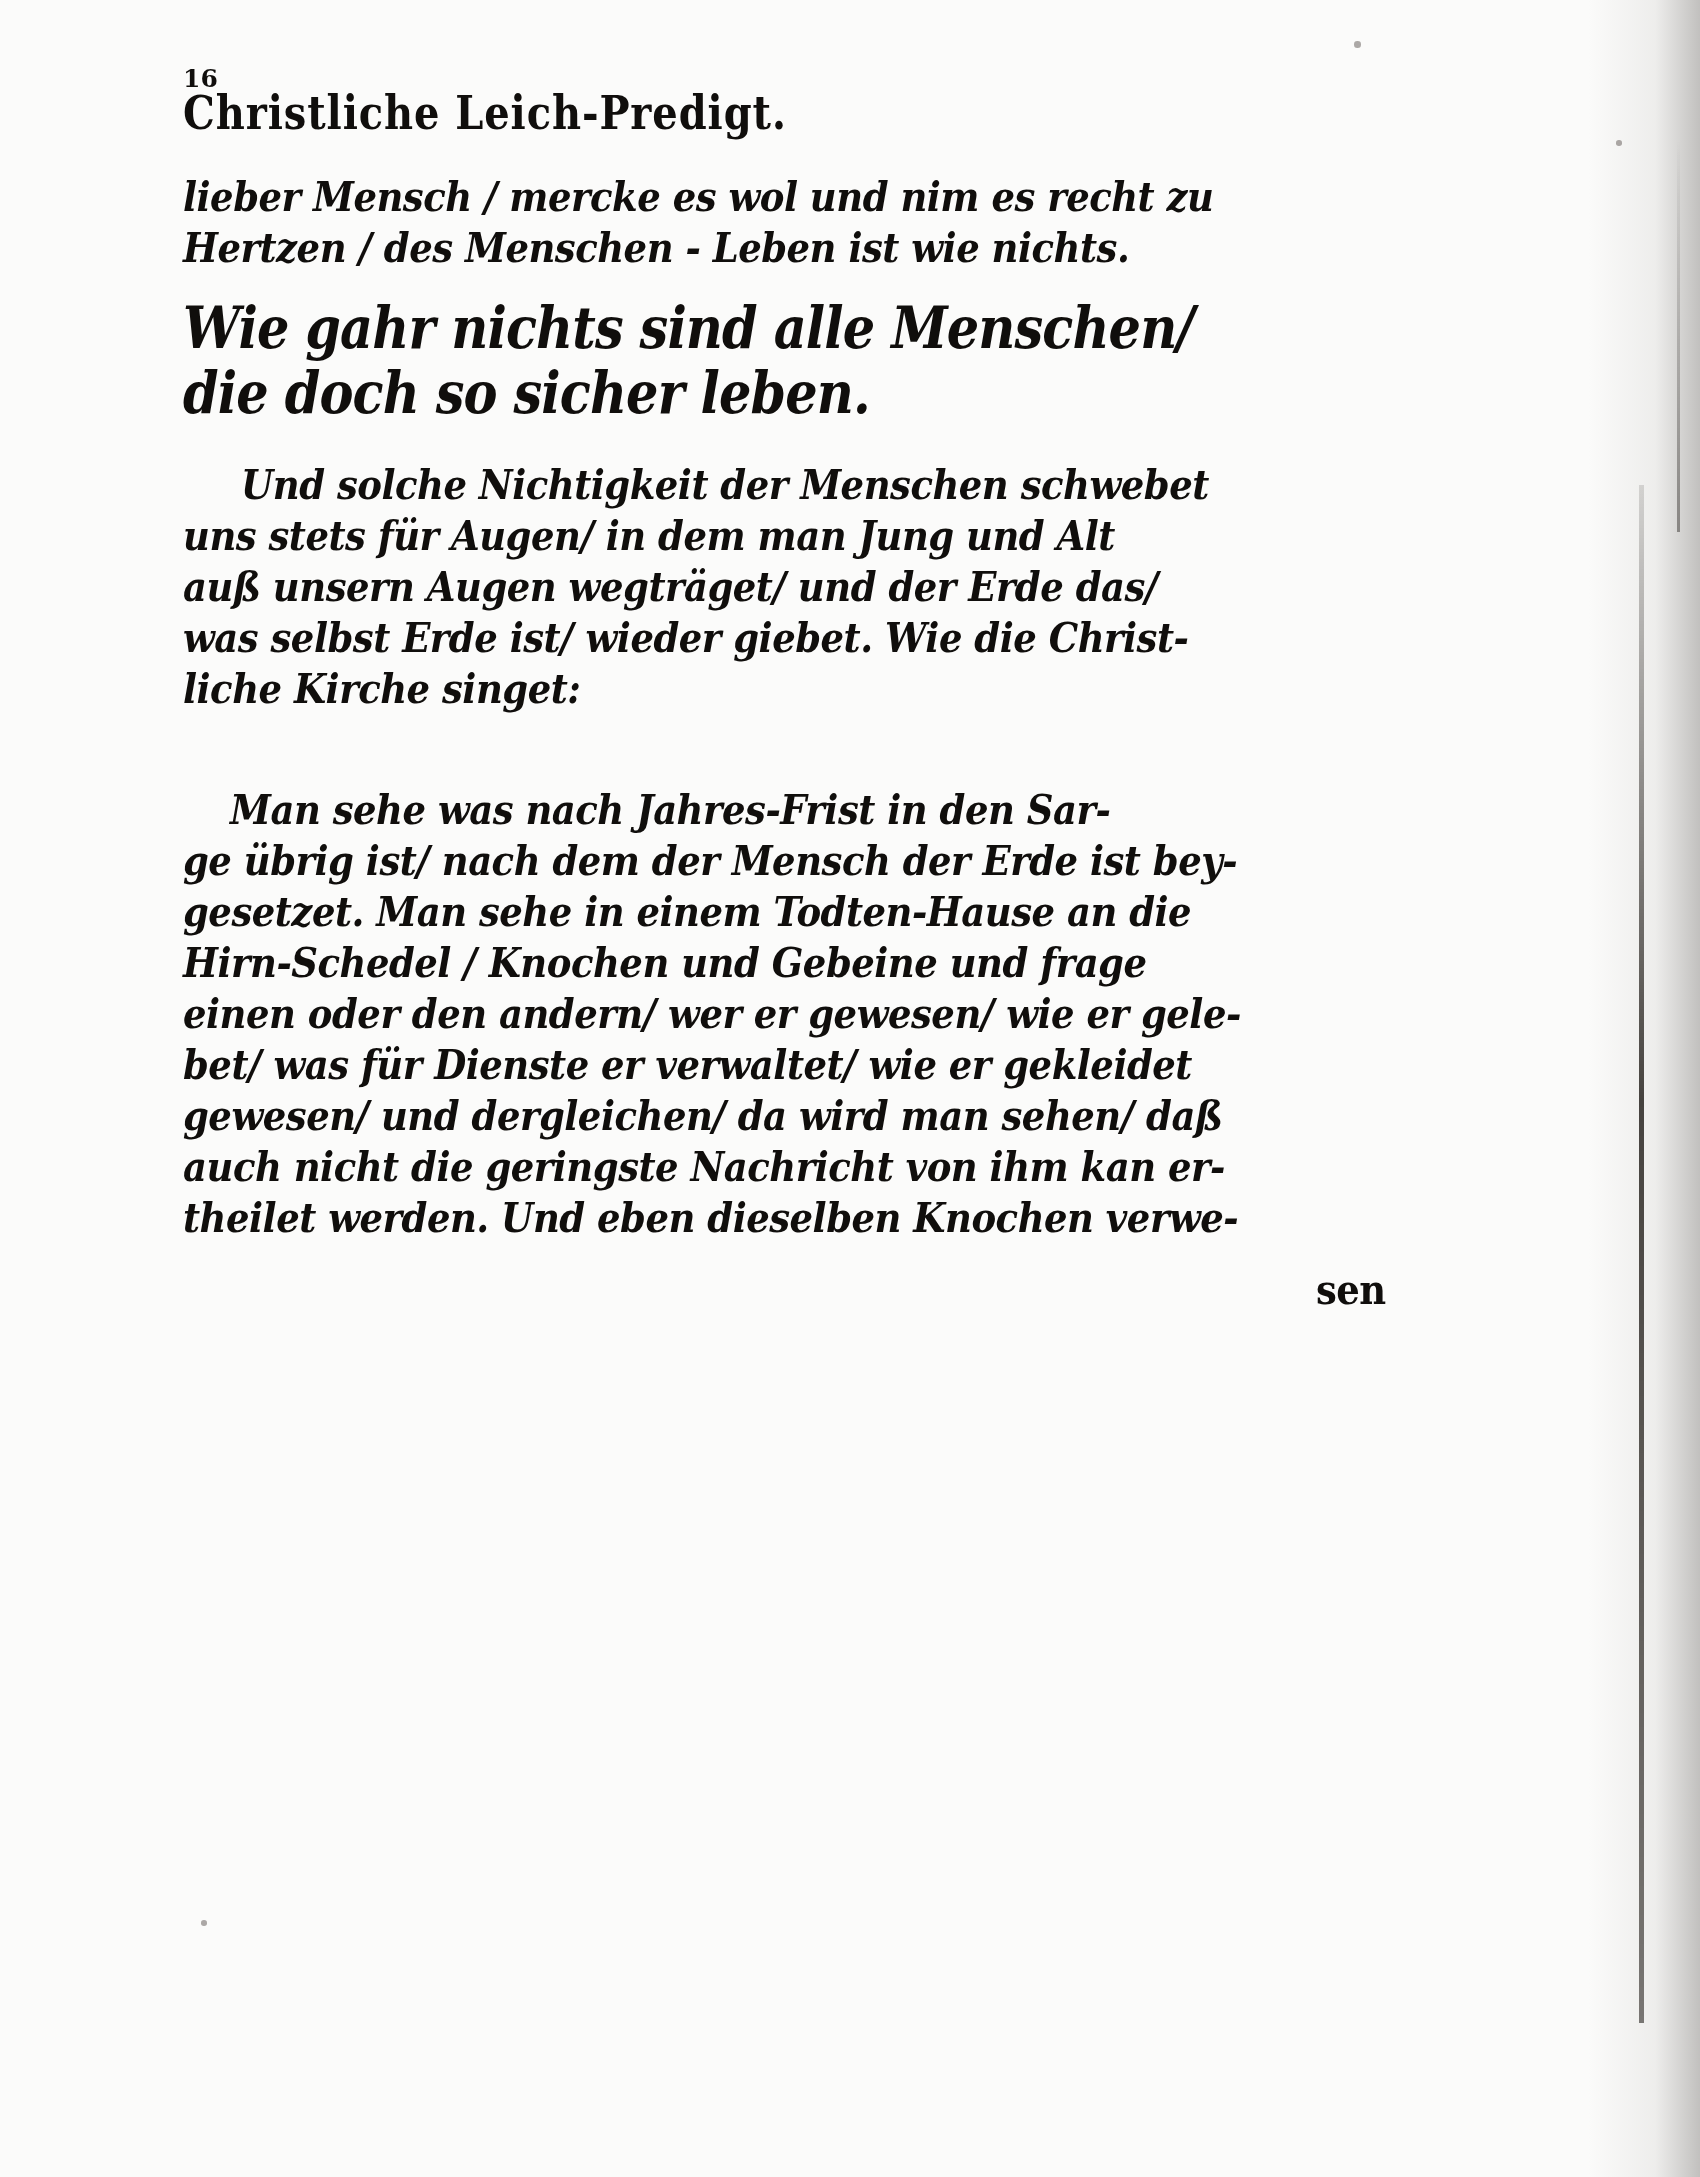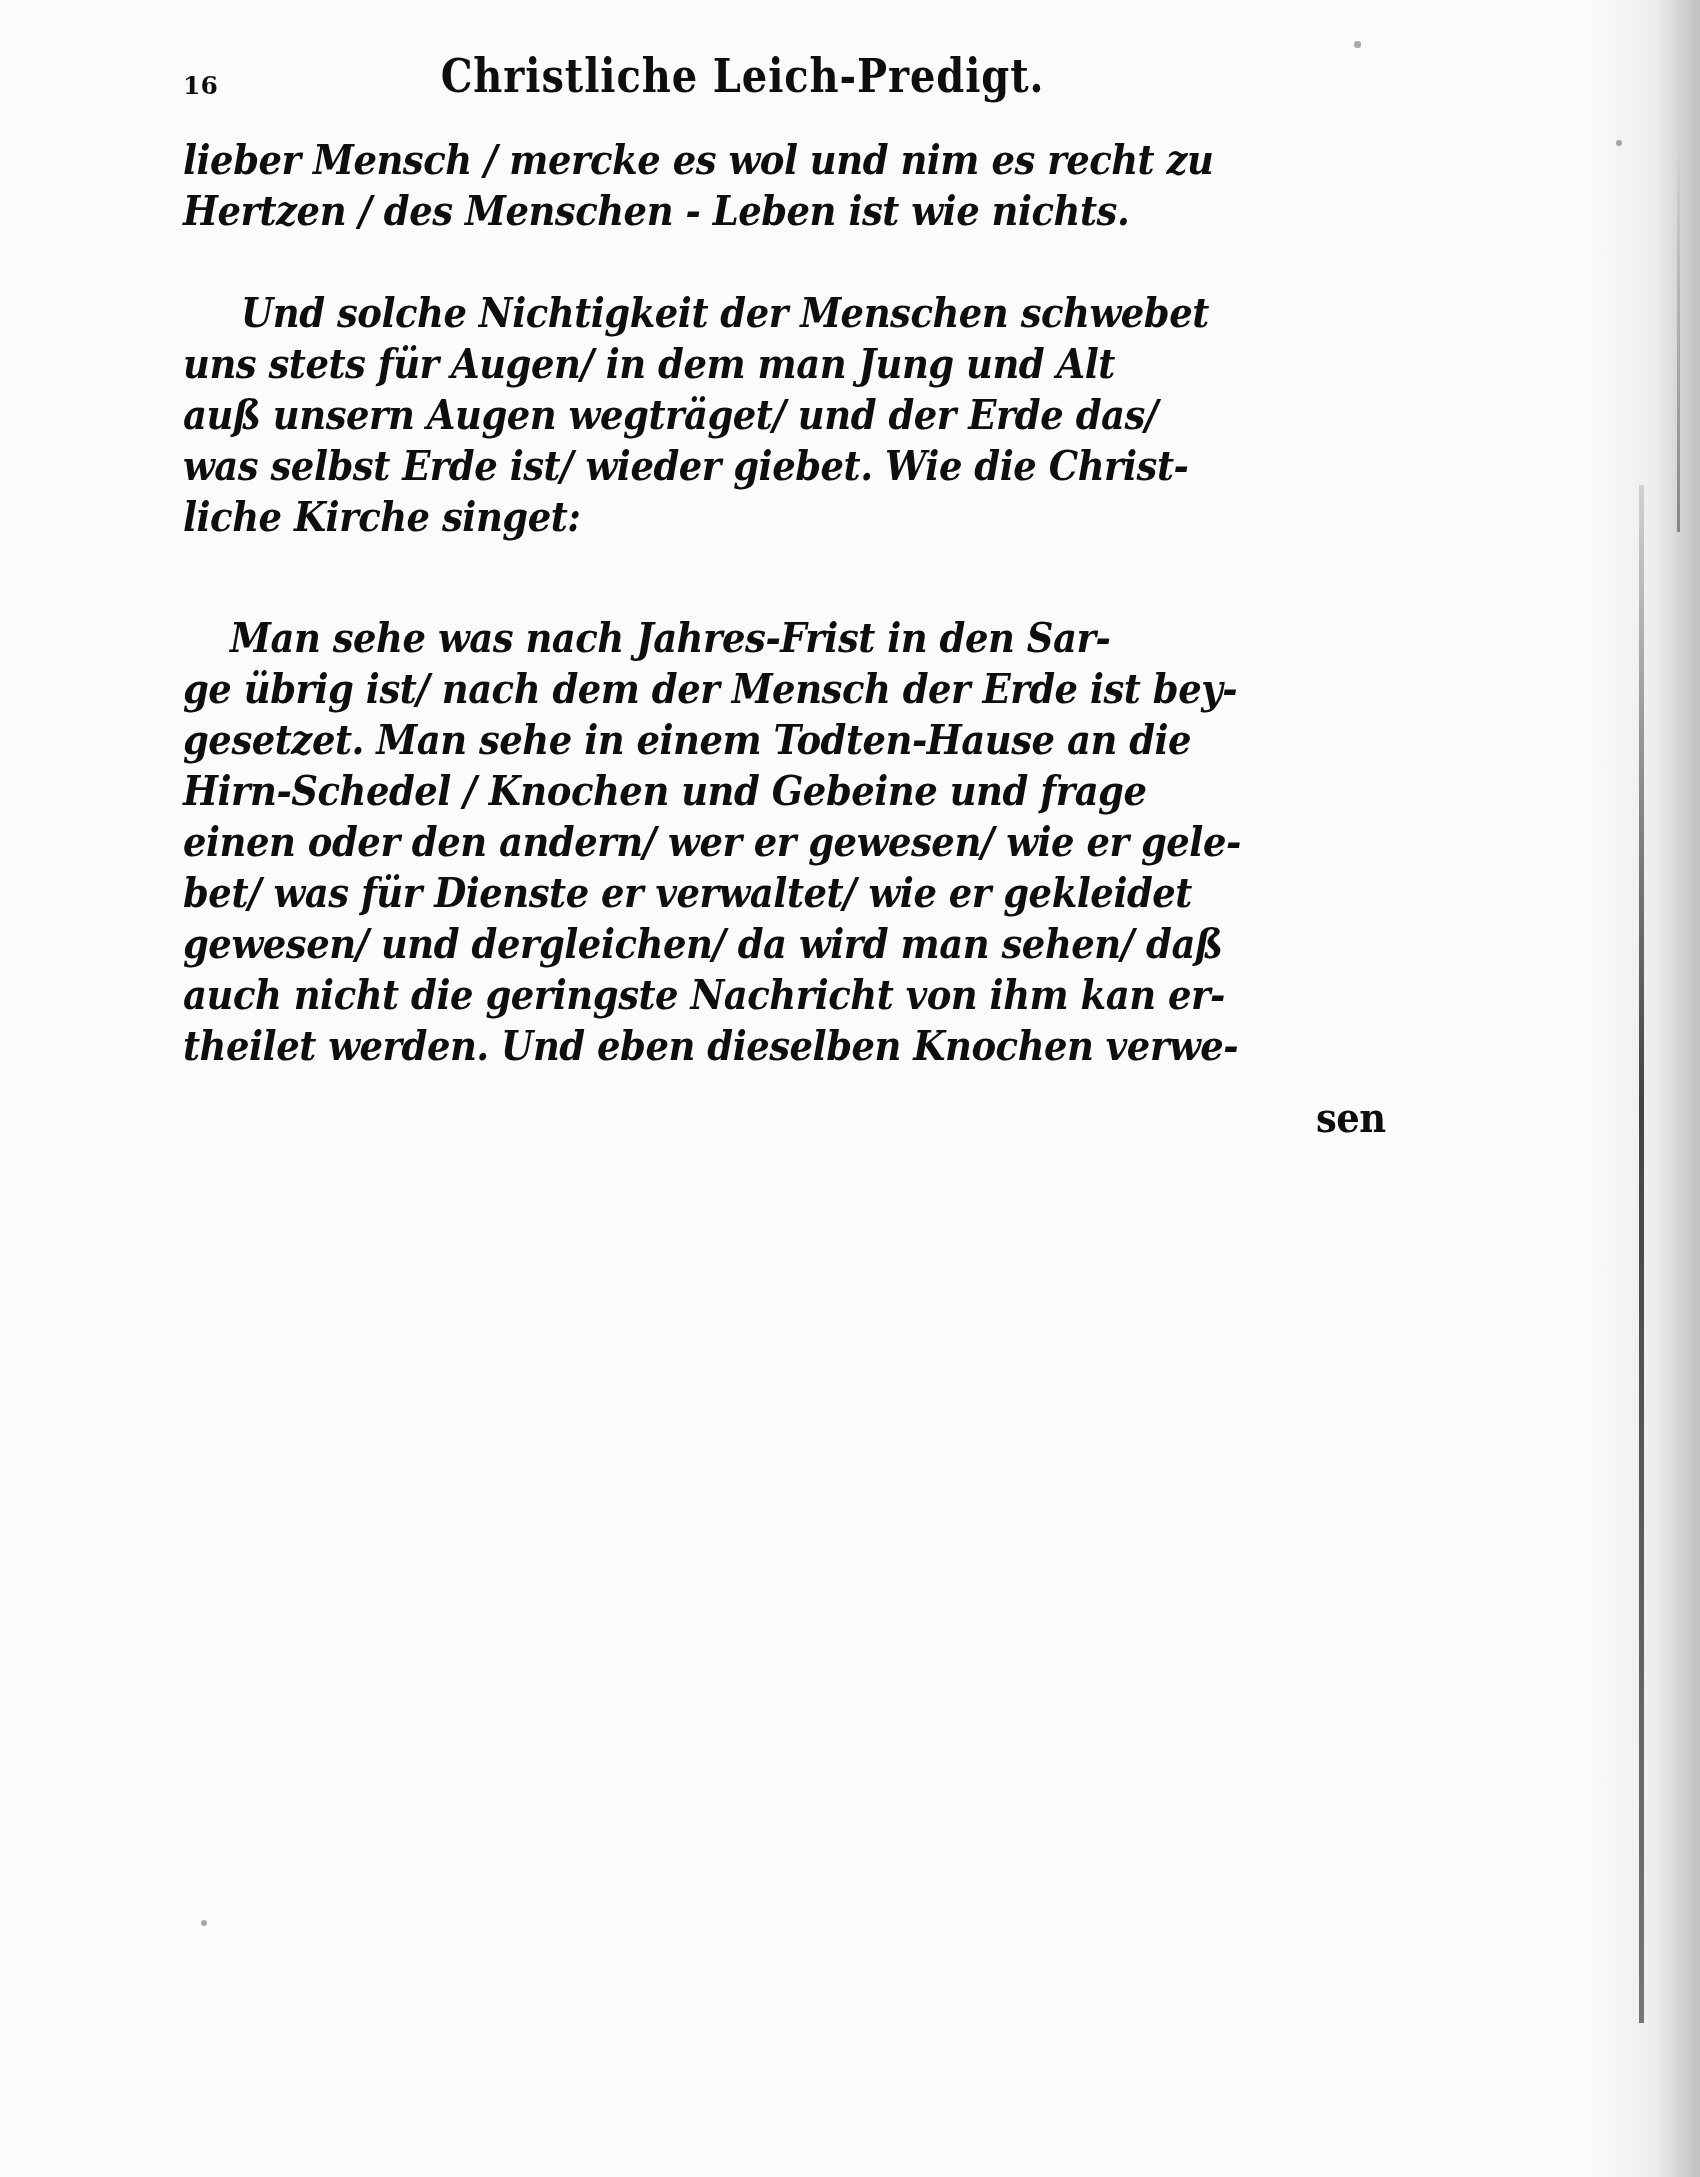--- a/index.html
+++ b/index.html
@@ -56,20 +56,21 @@
     position: absolute;
     left: 183px;
     top: 56px;
     width: 1212px;
   }
 
   .hdr {
     display: flex;
     align-items: baseline;
     margin-bottom: 28px;
+    flex-direction: column;
   }
   .folio {
     font-family: "DejaVu Serif", serif;
     font-size: 25px;
     font-weight: 700;
     color: #191613;
     letter-spacing: 0px;
     width: 65px;
     padding-top: 7.5px;
   }
@@ -176,20 +177,24 @@
       <div class="runhead bl">Christliche Leich-Predigt.</div>
     </div>
 
     <div class="para">
       <div class="bl body-line">lieber Mensch / mercke es wol und nim es recht zu</div>
       <div class="bl body-line">Hertzen /  des Menschen - Leben ist wie nichts.</div>
     </div>
 
     <div class="spacer-sm"></div>
 
+    <div class="para">
+      <div class="bl big-line">Wie gahr nichts sind alle Menschen/</div>
+      <div class="bl big-line">die doch so sicher leben.</div>
+    </div>
 
     <div class="spacer-md"></div>
 
     <div class="para">
       <div class="bl body-line indent">Und solche Nichtigkeit der Menschen schwebet</div>
       <div class="bl body-line">uns stets für Augen/ in dem man Jung und Alt</div>
       <div class="bl body-line">auß unsern Augen wegträget/ und der Erde das/</div>
       <div class="bl body-line">was selbst Erde ist/ wieder giebet. Wie die Christ-</div>
       <div class="bl body-line">liche Kirche singet:</div>
     </div>

